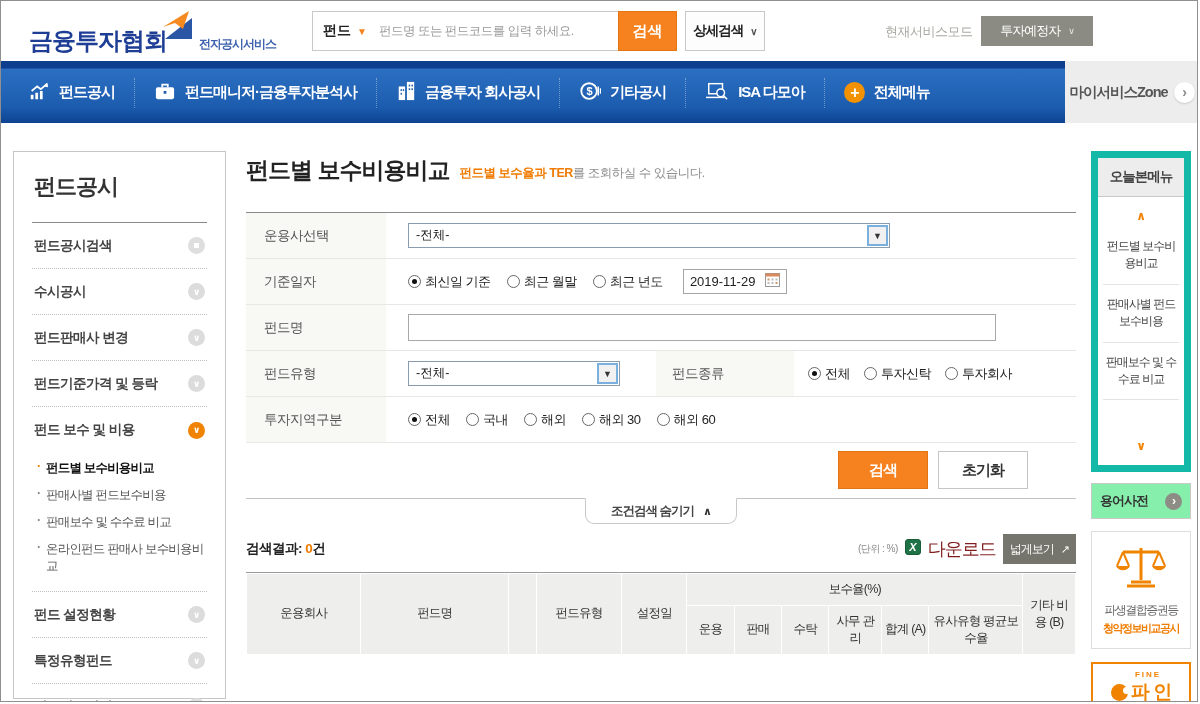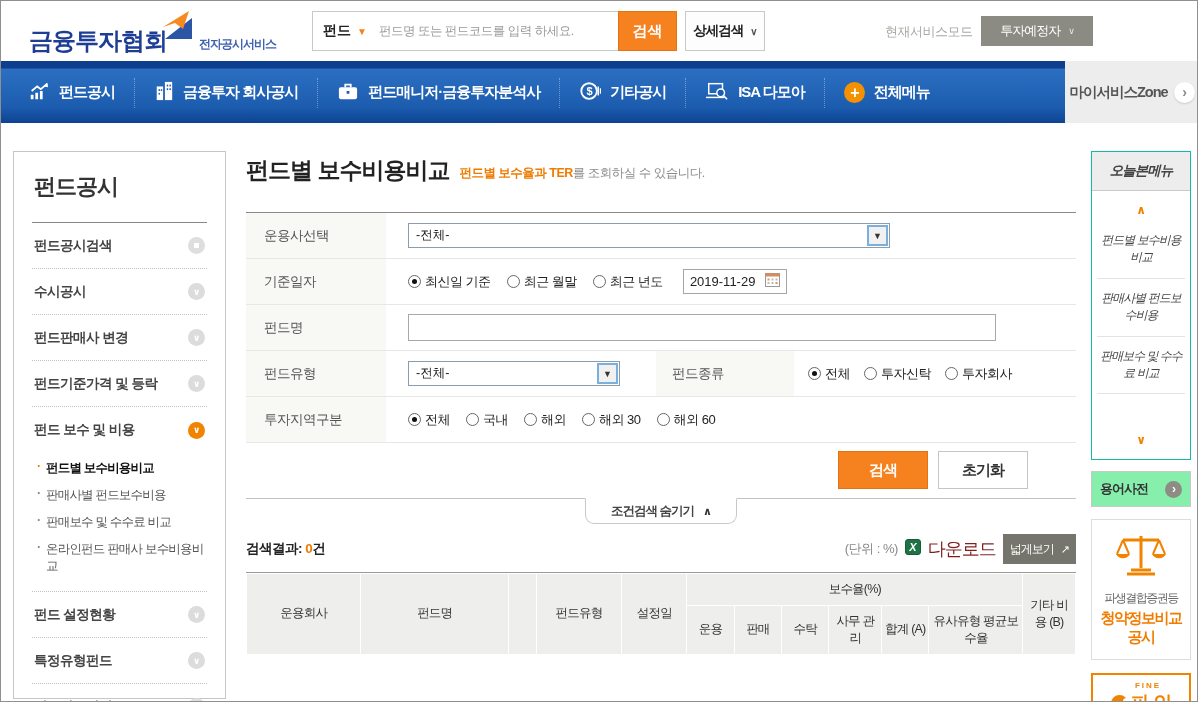--- a/index.html
+++ b/index.html
@@ -108,52 +108,52 @@
   .hide-tab { width:152px; height:26px; margin:-1px auto 0 auto; background:#fff;
     border:1px solid #c9c9c9; border-top:1px solid #fff; border-radius:0 0 9px 9px;
     display:flex; align-items:center; justify-content:center; gap:9px; font-size:12.5px; color:#444;
     font-weight:bold; letter-spacing:-1px; cursor:pointer;}
   .hide-tab .up { font-size:11px; color:#333; }
 
   .results-row { margin-top:10px; display:flex; justify-content:space-between; align-items:center; }
   .res-left { font-size:13.5px; font-weight:bold; color:#222; letter-spacing:-0.5px;}
   .res-count { color:#ef7c00; }
   .res-right { display:flex; align-items:center; gap:7px; }
-  .unit { font-size:13px; color:#888; letter-spacing:-0.5px;}
+  .unit { font-size:10px; color:#888; letter-spacing:-0.5px;}
   .dl-label { font-size:18px; color:#7f1d1d; letter-spacing:-1px; cursor:pointer;}
   .btn-wide { background:#75756d; color:#fff; font-size:12px; height:30px; padding:0 7px;
     display:flex; align-items:center; gap:7px; border:none; cursor:pointer; letter-spacing:-1px;}
   .wide-ic { font-size:11px; line-height:1; }
 
   .tbl-wrap { margin-top:8px; border-top:1px solid #9a9a9a; }
   table.result { width:100%; table-layout:fixed; border-collapse:separate; border-spacing:1px; }
   table.result th { background:#eeeeec; color:#333; font-size:12.5px; font-weight:normal;
     text-align:center; vertical-align:middle; padding:7px 2px; letter-spacing:-0.8px; line-height:1.35;}
 
   
   .rightcol { position:absolute; left:1090px; top:150px; width:100px; }
-  .today-box { border:1px solid #14b8a6; background:#fff;font-style:italic; }
+  .today-box { border:7px solid #14b8a6; background:#fff; }
   .today-head { height:39px; background:#ededed; border-bottom:1px solid #c9c9c9; display:flex;
     align-items:center; justify-content:center; font-size:13.5px; font-weight:bold; color:#444;
     letter-spacing:-1px; cursor:pointer;}
   .today-body { padding:8px 5px 8px 5px; display:flex; flex-direction:column; align-items:stretch; min-height:268px;}
   .t-arrow { text-align:center; color:#f08300; font-size:12px; font-weight:bold; padding:4px 0; cursor:pointer;}
   .t-item { text-align:center; font-size:12px; color:#444; letter-spacing:-1px; line-height:1.45;
     padding:11px 0; border-bottom:1px solid #e3e3e3; cursor:pointer;}
   .t-item:last-of-type { border-bottom:none; }
   .t-spacer { flex:1; }
   .glossary { margin-top:11px; height:36px; border:1px solid #c9c9c9; background:#86efac; display:flex;
     align-items:center; justify-content:space-between; padding:0 8px; font-size:13px; font-weight:bold;
     color:#333; letter-spacing:-1px; cursor:pointer;}
   .glossary-circle { width:17px; height:17px; border-radius:50%; background:#8d8d85; color:#fff;
     display:flex; align-items:center; justify-content:center; font-size:12px;}
   .banner-scales { margin-top:12px; border:1px solid #ddd; background:#fff; text-align:center;
     padding:12px 2px 12px 2px; cursor:pointer;}
   .bs-l1 { font-size:12px; color:#666; letter-spacing:-1.5px; margin-top:8px;}
-  .bs-l2 { font-size:15px; font-weight:bold; color:#f07c00; letter-spacing:-1.5px; margin-top:2px;}
+  .bs-l2 { font-size:11px; font-weight:bold; color:#f07c00; letter-spacing:-1.5px; margin-top:2px;}
   .banner-fine { margin-top:13px; position:relative; background:#fff; border:2px solid #f08300;
     height:70px; padding-top:6px; text-align:center; cursor:pointer;}
   .fine-top { font-size:8px; font-weight:bold; color:#f08300; letter-spacing:2px; margin-left:14px;}
   .fine-row { display:flex; align-items:center; justify-content:center; gap:3px; margin-top:0px;}
   .fine-circle { width:17px; height:17px; border-radius:50%; background:#f08300; position:relative;}
   .fine-circle::after{ content:""; position:absolute; right:-2px; top:3px; width:7px; height:7px;
     background:#fff; border-radius:50%;}
   .fine-name { font-size:19px; font-weight:bold; color:#f08300; letter-spacing:-1px;}
   .fine-sub { margin:4px auto 0 auto; width:82px; background:#f08300; color:#fff; font-size:8.5px;
     font-weight:bold; padding:2px 0; letter-spacing:-0.5px;}
@@ -198,46 +198,46 @@
     <div class="nav-items">
       <div class="nav-item">
         <span>
           <svg width="22" height="22" viewBox="0 0 24 24">
               <path d="M3 21h3v-5H3zM8 21h3v-7H8zM13 21h3v-9h-3z" fill="#fff"></path>
               <path d="M4 12l6-5 4 3 7-6" stroke="#fff" stroke-width="2" fill="none"></path>
               <path d="M21 3l1 5-5-1z" fill="#fff"></path>
             </svg>
         </span>
         <span>펀드공시</span>
+      </div>
+      <div class="nav-item">
+        <span>
+          <svg width="22" height="20" viewBox="0 0 24 22">
+              <rect x="2" y="7" width="20" height="13" rx="2" fill="#fff"></rect>
+              <path d="M9 7V4h6v3" stroke="#fff" stroke-width="2" fill="none"></path>
+              <rect x="10.5" y="11" width="3" height="3" fill="#1c5cae"></rect>
+            </svg>
+        </span>
+        <span>펀드매니저·금융투자분석사</span>
       </div>
       <div class="nav-item">
         <span>
           <svg width="20" height="22" viewBox="0 0 22 24">
               <rect x="3" y="7" width="7" height="15" fill="#fff"></rect>
               <rect x="12" y="2" width="8" height="20" fill="#fff"></rect>
               <rect x="14" y="5" width="1.6" height="2" fill="#1c5cae"></rect>
               <rect x="17" y="5" width="1.6" height="2" fill="#1c5cae"></rect>
               <rect x="14" y="9" width="1.6" height="2" fill="#1c5cae"></rect>
               <rect x="17" y="9" width="1.6" height="2" fill="#1c5cae"></rect>
               <rect x="5" y="10" width="1.5" height="2" fill="#1c5cae"></rect>
               <rect x="7.5" y="10" width="1.5" height="2" fill="#1c5cae"></rect>
               <rect x="5" y="14" width="1.5" height="2" fill="#1c5cae"></rect>
             </svg>
         </span>
         <span>금융투자 회사공시</span>
-      </div>
-      <div class="nav-item">
-        <span>
-          <svg width="22" height="20" viewBox="0 0 24 22">
-              <rect x="2" y="7" width="20" height="13" rx="2" fill="#fff"></rect>
-              <path d="M9 7V4h6v3" stroke="#fff" stroke-width="2" fill="none"></path>
-              <rect x="10.5" y="11" width="3" height="3" fill="#1c5cae"></rect>
-            </svg>
-        </span>
-        <span>펀드매니저·금융투자분석사</span>
       </div>
       <div class="nav-item">
         <span>
           <svg width="22" height="22" viewBox="0 0 24 24">
               <circle cx="11" cy="12" r="8.5" stroke="#fff" stroke-width="2" fill="none"></circle>
               <text x="11" y="16.5" text-anchor="middle" font-size="12" font-weight="bold" fill="#fff">$</text>
               <path d="M21 7v10M23.5 9v6" stroke="#fff" stroke-width="1.6"></path>
             </svg>
         </span>
         <span>기타공시</span>

